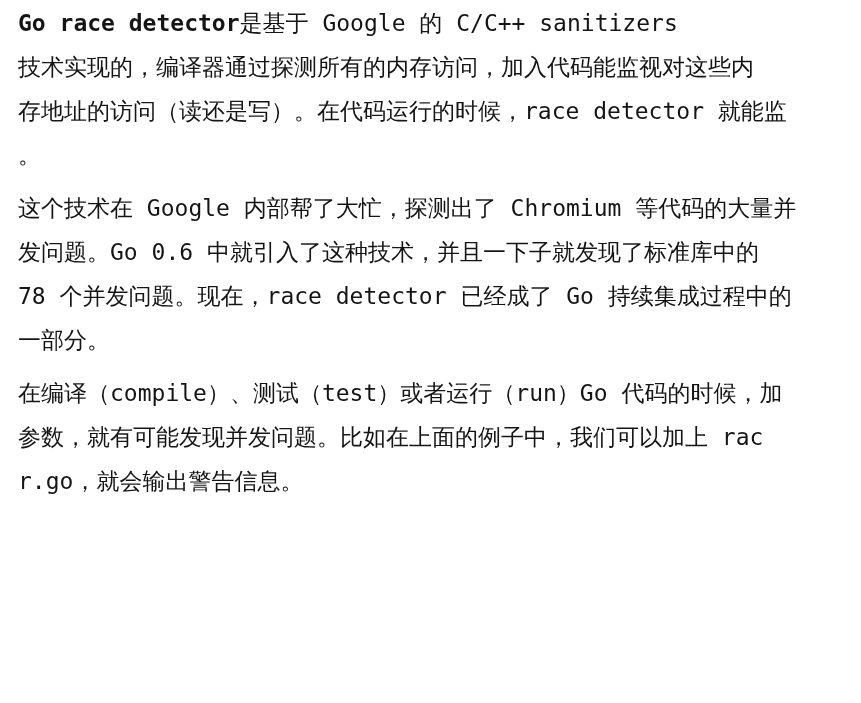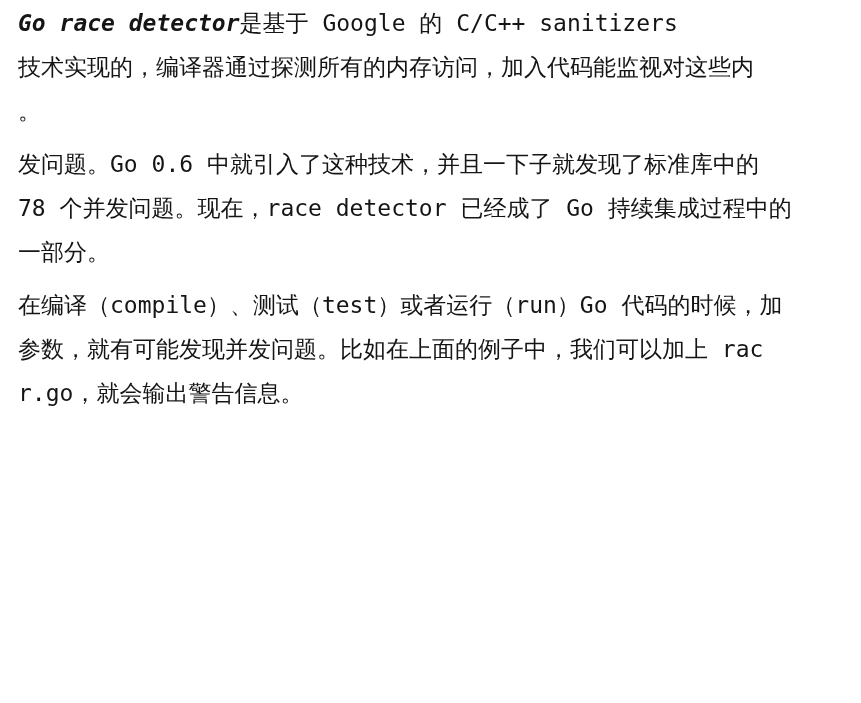--- a/index.html
+++ b/index.html
@@ -29,40 +29,41 @@
   .line {
     height: 44px;
     line-height: 44px;
     white-space: nowrap;
   }
   .run {
     font-weight: 400;
   }
   .run.bold {
     font-weight: 700;
-    font-style: italic;
   }
   .caret {
     display: inline-block;
     width: 1.5px;
     height: 27px;
     background: #000000;
     vertical-align: -4px;
   }
 </style>
 </head>
 <body style="background: rgb(255, 255, 255);">
 
 <div class="doc-page" style="color: rgb(21, 21, 21);">
     <div class="para">
       <div class="line"><span class="run bold">Go race detector</span><span class="run">是基于 Google 的 C/C++ sanitizers</span></div>
       <div class="line"><span class="run">技术实现的，编译器通过探测所有的内存访问，加入代码能监视对这些内</span></div>
+      <div class="line"><span class="run">存地址的访问（读还是写）。在代码运行的时候，race detector 就能监</span></div>
       <div class="line"><span class="run">。</span></div>
     </div>
     <div class="para">
+      <div class="line"><span class="run">这个技术在 Google 内部帮了大忙，探测出了 Chromium 等代码的大量并</span></div>
       <div class="line"><span class="run">发问题。Go 0.6 中就引入了这种技术，并且一下子就发现了标准库中的</span></div>
       <div class="line"><span class="run">78 个并发问题。现在，race detector 已经成了 Go 持续集成过程中的</span></div>
       <div class="line"><span class="run">一部分。</span></div>
     </div>
     <div class="para">
       <div class="line"><span class="run">在编译（compile）、测试（test）或者运行（run）Go 代码的时候，加</span></div>
       <div class="line"><span class="run">参数，就有可能发现并发问题。比如在上面的例子中，我们可以加上 rac</span></div>
       <div class="line"><span class="run">r.go，就会输出警告信息。</span></div>
     </div>
   </div>

